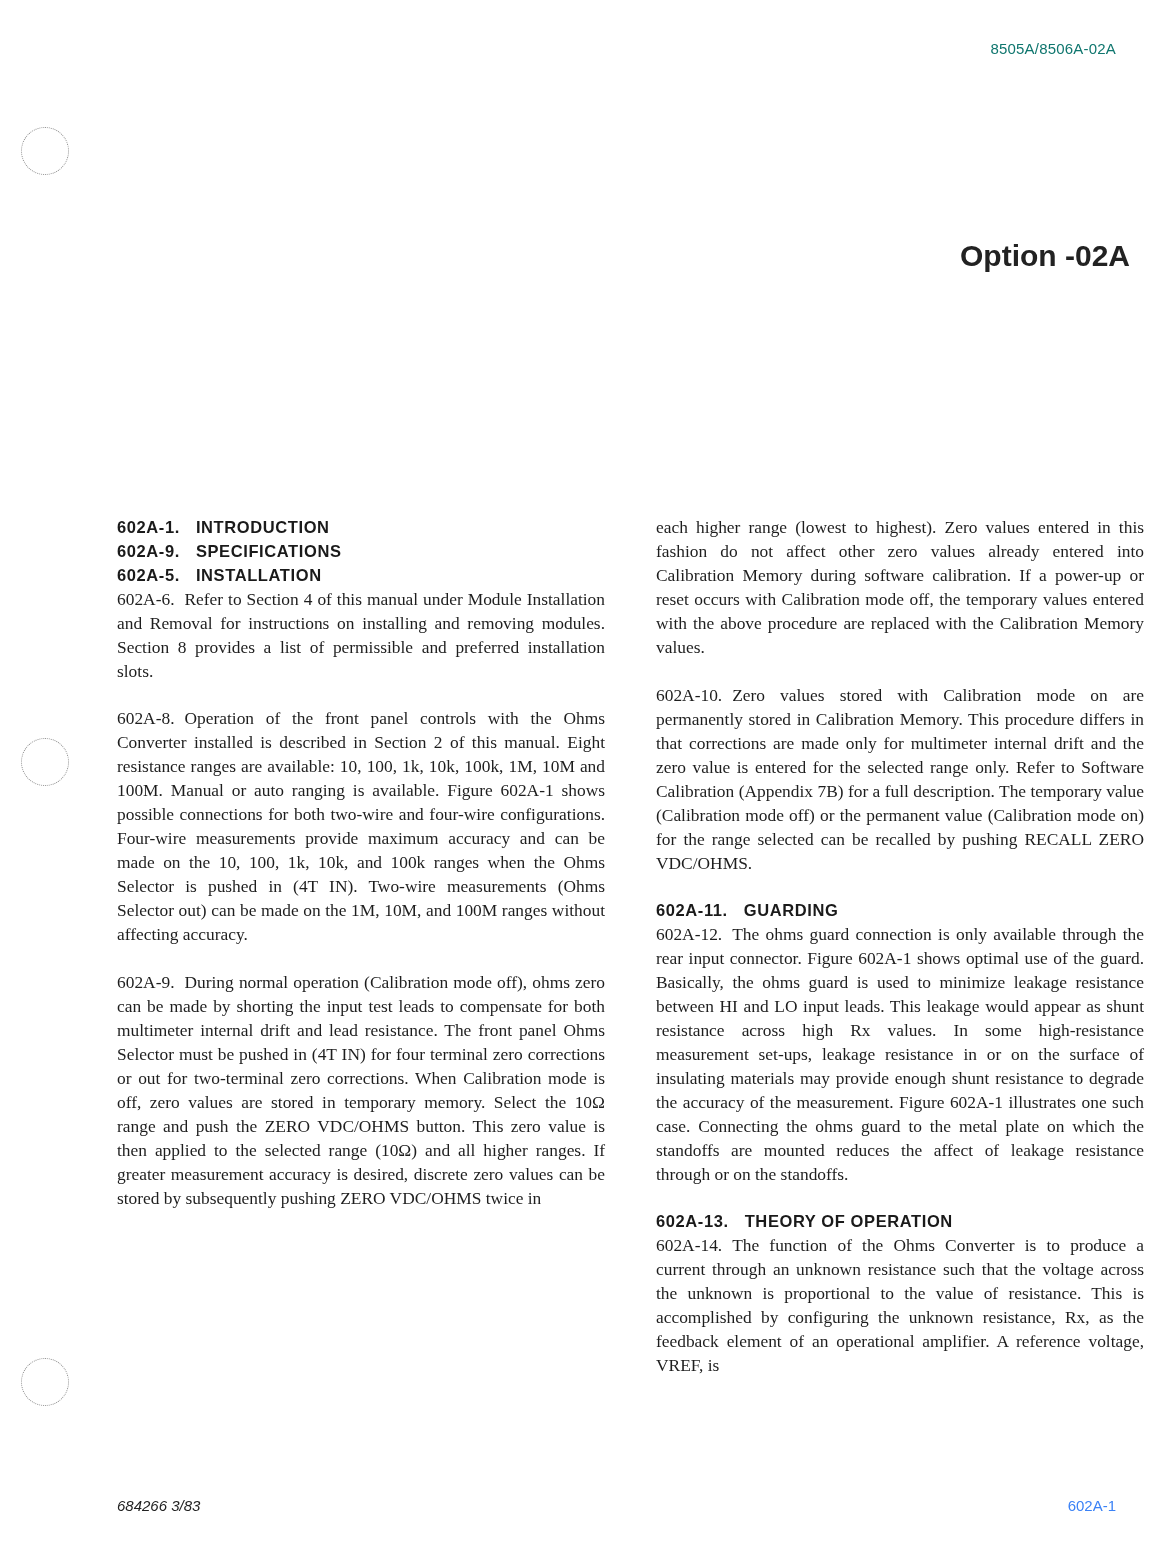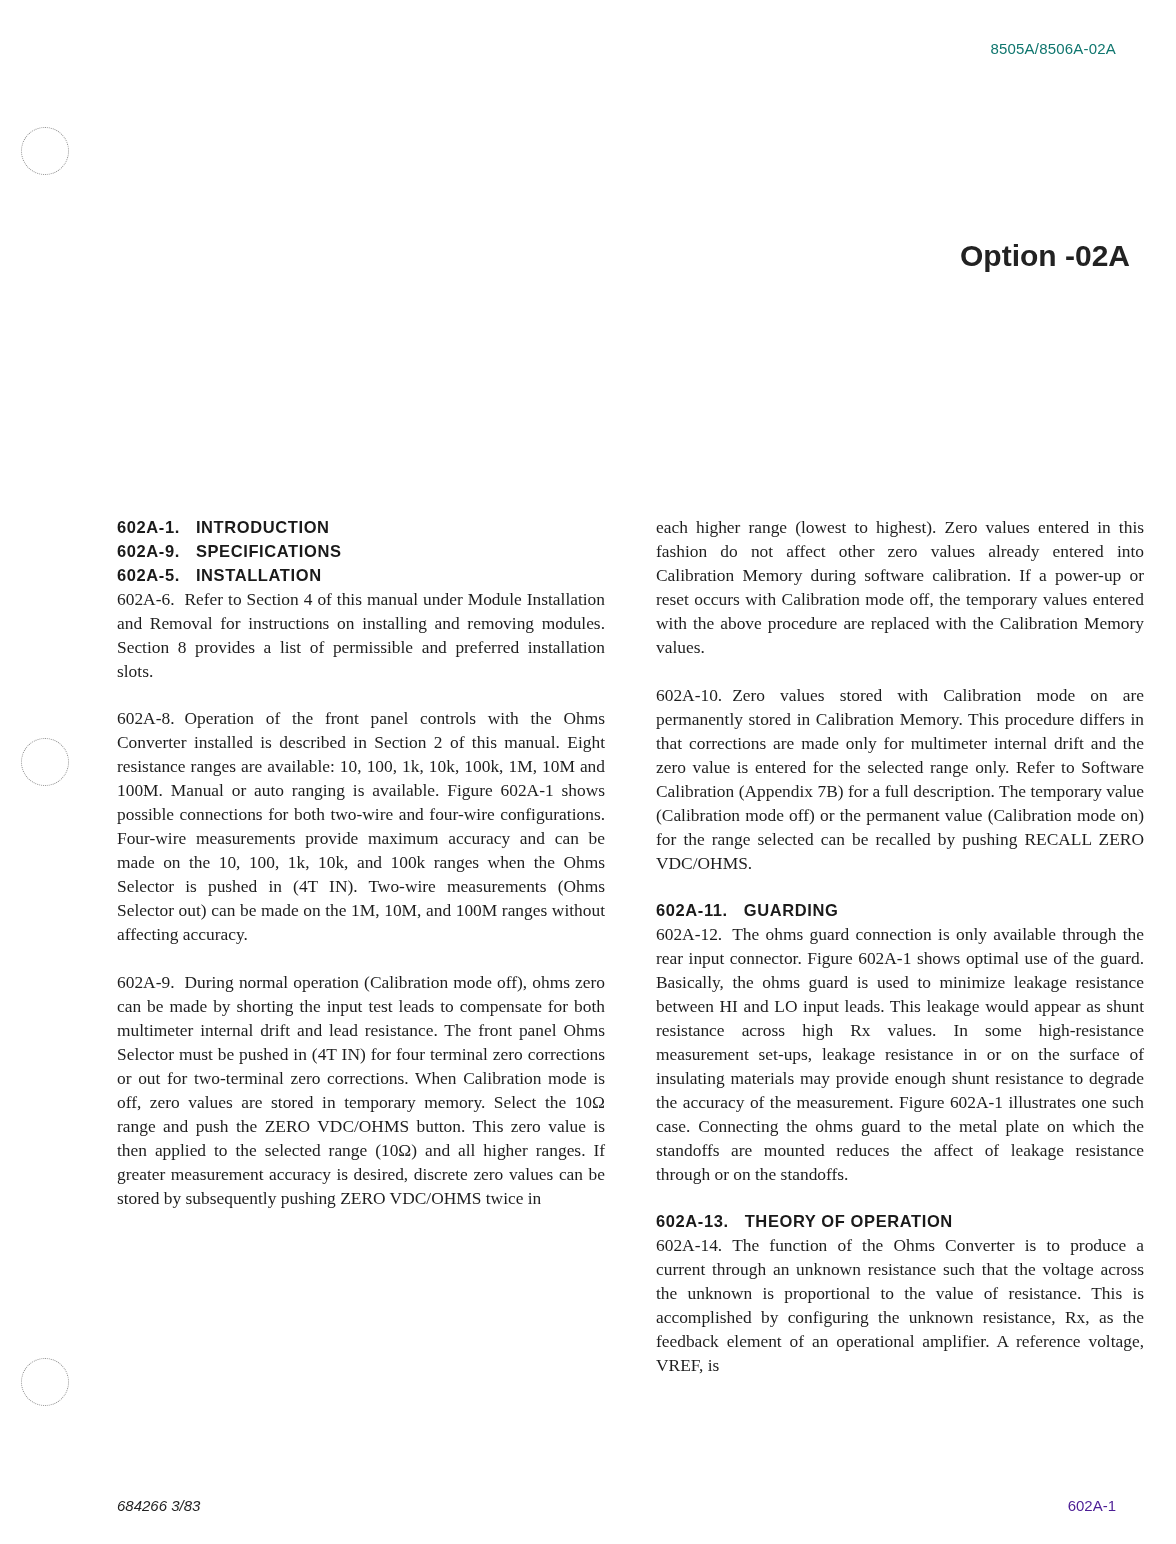--- a/index.html
+++ b/index.html
@@ -88,21 +88,21 @@
       font-size: 15px;
       color: #222;
       font-style: italic;
     }
     .footer-right {
       position: absolute;
       top: 1497px;
       right: 60px;
       font-family: "Liberation Sans", sans-serif;
       font-size: 15px;
-      color: #4c1d95;
+      color: #3b82f6;
     }
   </style>
 </head>
 <body>
 
 <div class="punch-hole hole-1"></div>
 <div class="punch-hole hole-2"></div>
 <div class="punch-hole hole-3"></div>
 
 <div class="doc-id">8505A/8506A-02A</div>

